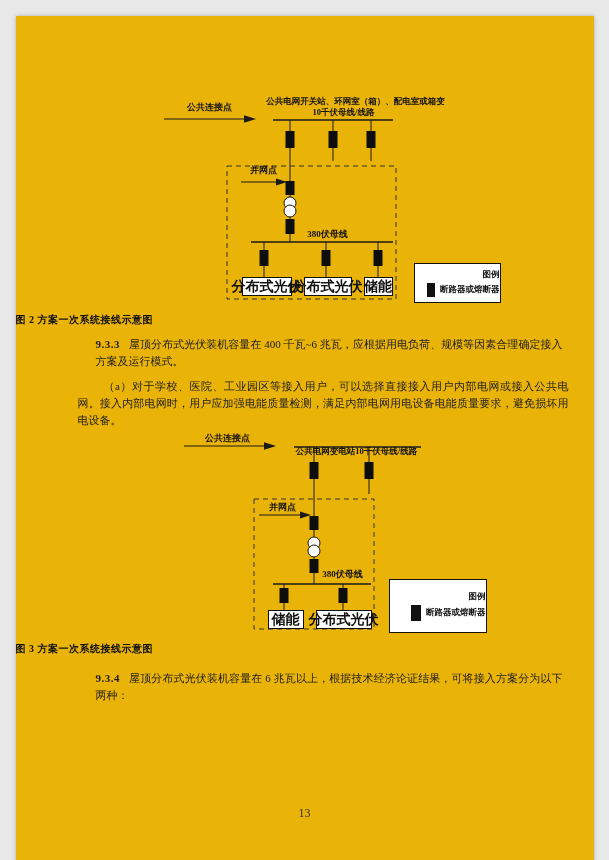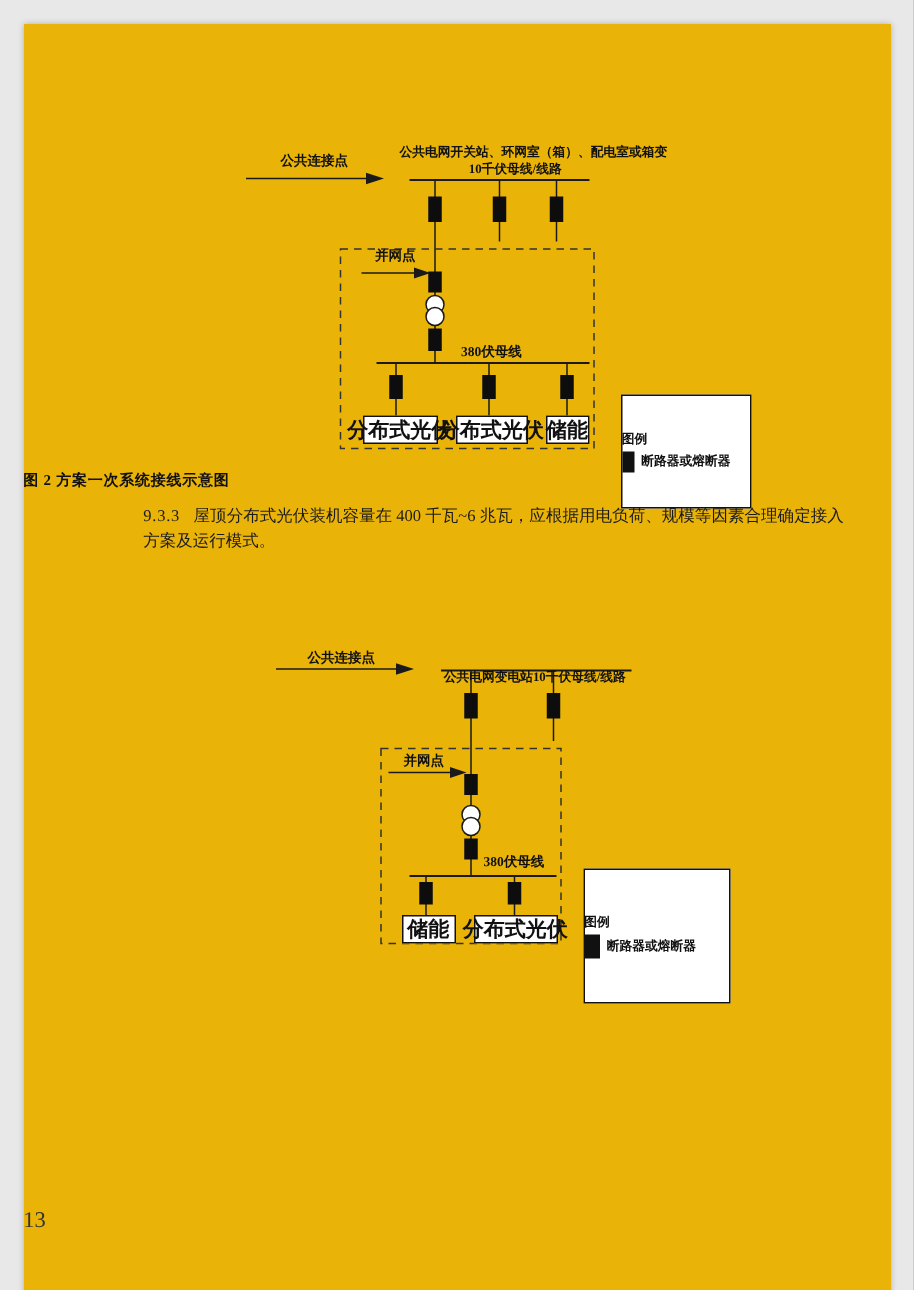--- a/index.html
+++ b/index.html
@@ -20,41 +20,41 @@
     position:absolute;border:1px solid #111;background:#fff;
     display:flex;align-items:center;justify-content:center;
     font-size:14px;font-weight:bold;white-space:nowrap;color:#111;
   }
   .dots{
     position:absolute;font-size:10px;font-weight:bold;color:#111;text-align:center;
     letter-spacing:1px;
   }
   .legend{
     position:absolute;border:1px solid #111;background:#fff;
-    display:flex;flex-direction:column;align-items:flex-start;justify-content:center;
-    gap:2px;padding:20px 0;
+    display:flex;flex-direction:column;align-items:flex-end;justify-content:center;
+    gap:2px;padding:2px 0;
   }
   .legend .ltitle{font-size:8.5px;font-weight:bold;color:#111;}
   .legend .lrow{display:flex;align-items:center;gap:5px;}
   .legend .lswatch{width:8px;height:14px;background:#111;display:inline-block;}
   .legend .litem{font-size:8.5px;font-weight:bold;color:#111;white-space:nowrap;}
   .caption{
     position:absolute;left:0;width:100%;text-align:left;
     font-size:10px;font-weight:bold;color:#111;letter-spacing:0.5px;
   }
   .para{
     position:absolute;font-size:11px;line-height:17px;text-align:justify;
     color:#1c1c1c;
   }
-  .para .clause-num{font-weight:normal;letter-spacing:0.5px;margin-right:9px;}
+  .para .clause-num{font-weight:bold;letter-spacing:0.5px;margin-right:9px;}
   .para.clause{left:80px;width:467px;}
   .para.body{left:62px;width:491px;text-indent:26px;}
   .pageno{
-    position:absolute;left:0;width:100%;text-align:left;
-    font-size:15px;color:#333;
+    position:absolute;left:0;width:100%;text-align:center;
+    font-size:12px;color:#333;
   }
   .wire{stroke:#1a1a1a;stroke-width:1;}
   .wire.thick{stroke-width:1.3;}
   .breaker{fill:#0d0d0d;stroke:none;}
   .xfmr{fill:#ffffff;stroke:#1a1a1a;stroke-width:1;}
   .boundary{fill:none;stroke:#333;stroke-width:1;stroke-dasharray:5 4;}
   .arrowhead{fill:#1a1a1a;stroke:none;}
 </style>
 </head>
 <body>
@@ -113,20 +113,21 @@
         <span class="litem">断路器或熔断器</span>
       </div>
     </div>
   </div>
 
   <div class="caption" style="top:297px;">图 2 方案一次系统接线示意图</div>
 
   <div class="para clause" style="top:320px;">
     <span class="clause-num">9.3.3</span><span>屋顶分布式光伏装机容量在 400 千瓦~6 兆瓦，应根据用电负荷、规模等因素合理确定接入方案及运行模式。</span>
   </div>
+  <div class="para body" style="top:362px;">（a）对于学校、医院、工业园区等接入用户，可以选择直接接入用户内部电网或接入公共电网。接入内部电网时，用户应加强电能质量检测，满足内部电网用电设备电能质量要求，避免损坏用电设备。</div>
 
   <div class="diagram" style="left:140px;top:415px;width:340px;height:205px;">
     <svg width="340" height="205" viewBox="0 0 340 205">
       <line class="wire" x1="28" y1="15" x2="108" y2="15"></line>
       <polygon class="arrowhead" points="108,11.2 120,15 108,18.8"></polygon>
       <line class="wire thick" x1="138" y1="16" x2="265" y2="16"></line>
       <line class="wire" x1="158" y1="16" x2="158" y2="153"></line>
       <line class="wire" x1="213" y1="16" x2="213" y2="63"></line>
       <rect class="breaker" x="153.5" y="31" width="9" height="17"></rect>
       <rect class="breaker" x="208.5" y="31" width="9" height="17"></rect>
@@ -154,17 +155,21 @@
 
     <div class="legend" style="left:233px;top:148px;width:96px;height:48px;">
       <div class="ltitle">图例</div>
       <div class="lrow">
         <span class="lswatch" style="width:10px;height:16px;"></span>
         <span class="litem">断路器或熔断器</span>
       </div>
     </div>
   </div>
 
+  <div class="caption" style="top:626px;">图 3 方案一次系统接线示意图</div>
 
+  <div class="para clause" style="top:654px;">
+    <span class="clause-num">9.3.4</span><span>屋顶分布式光伏装机容量在 6 兆瓦以上，根据技术经济论证结果，可将接入方案分为以下两种：</span>
+  </div>
 
   <div class="pageno" style="top:790px;">13</div>
 
 </div>
 
 </body></html>

